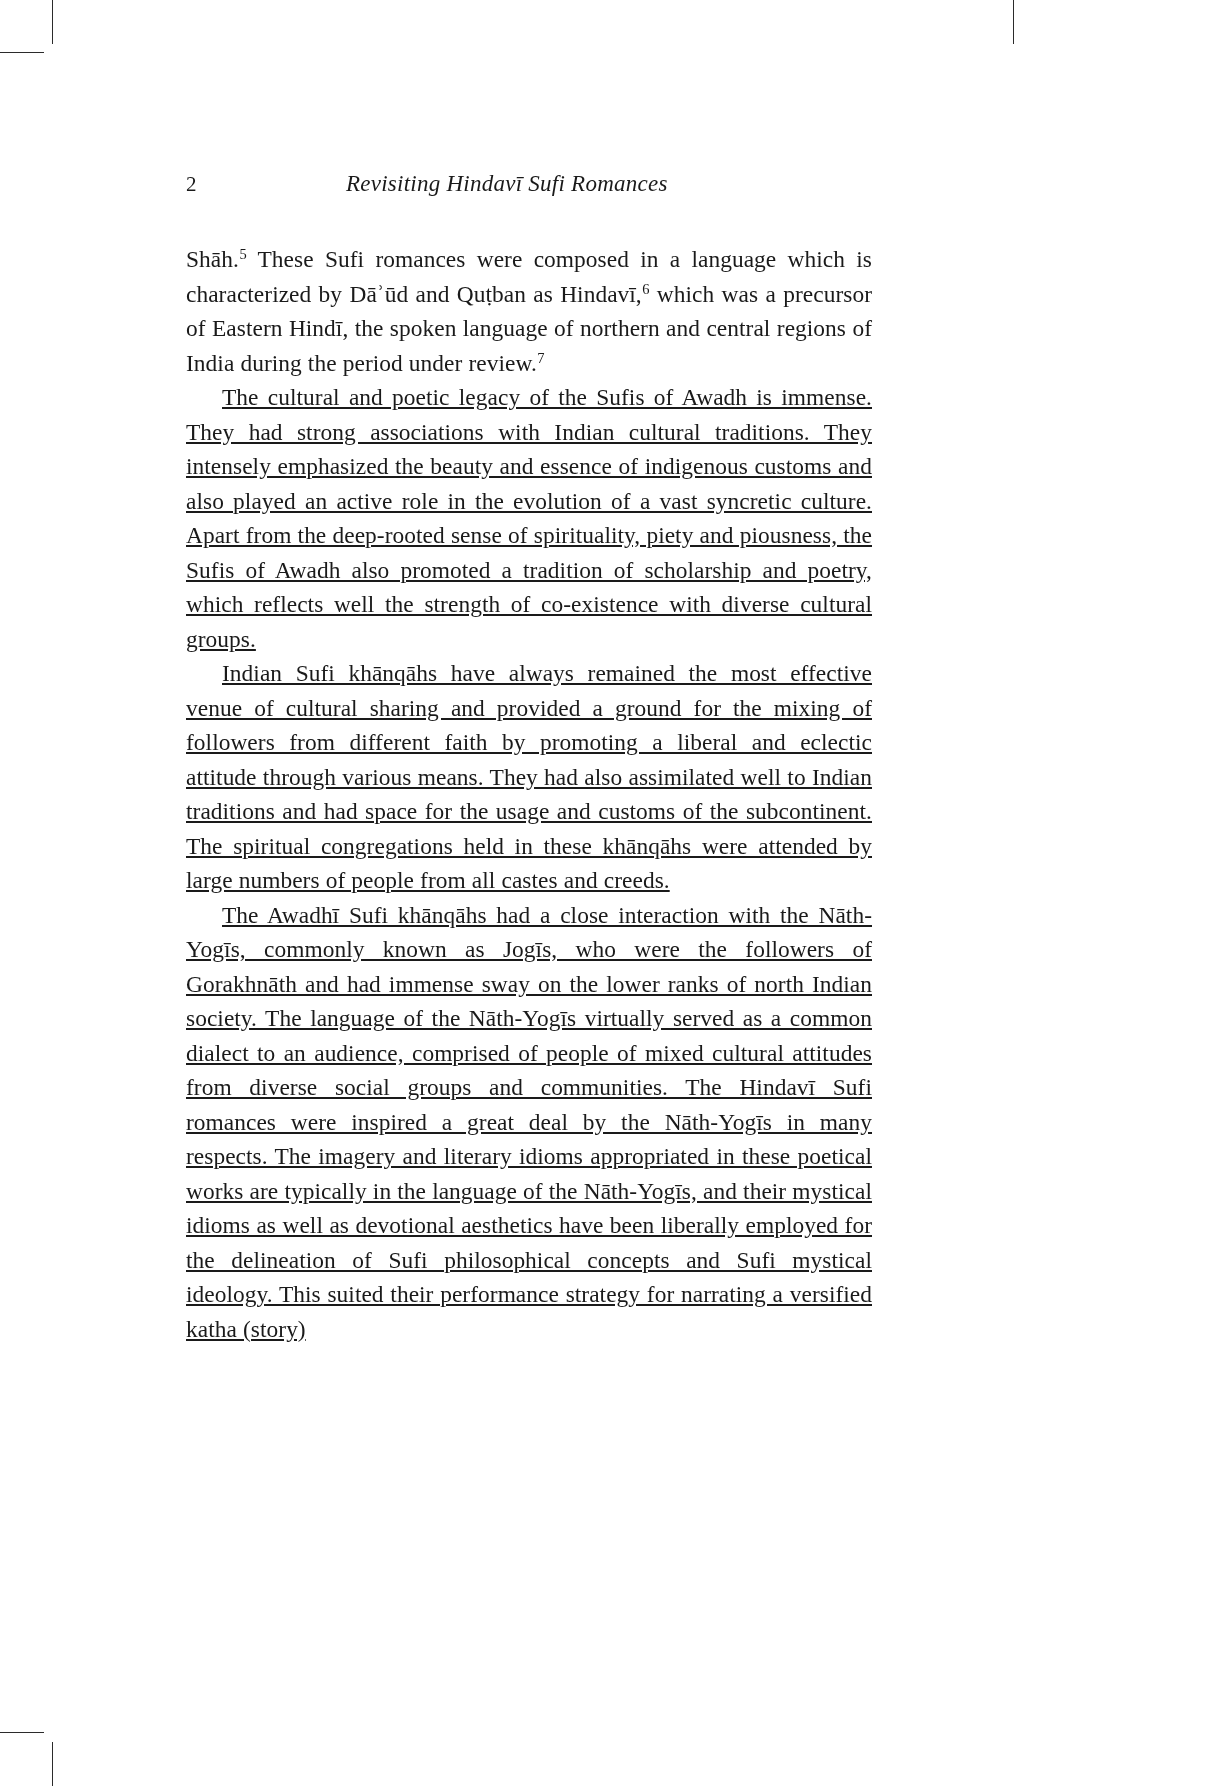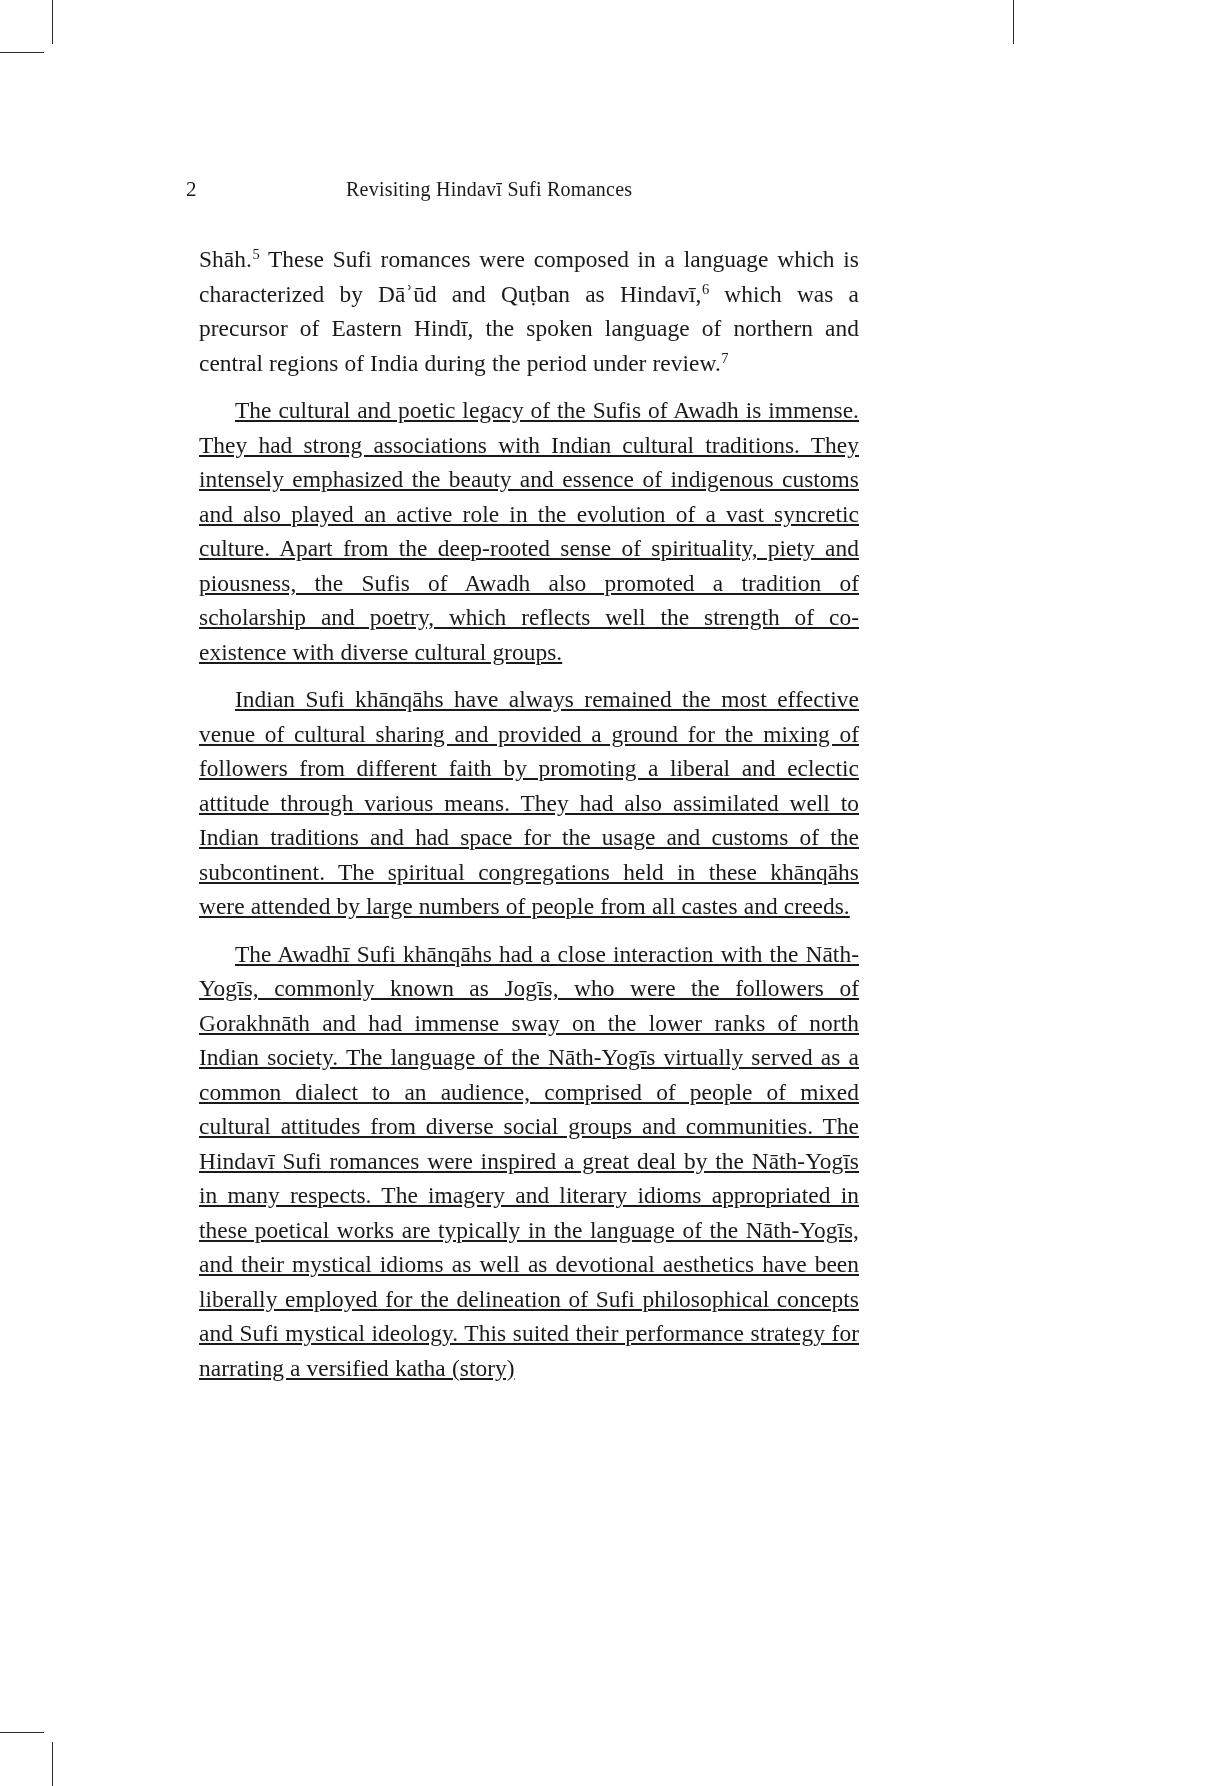--- a/index.html
+++ b/index.html
@@ -47,30 +47,30 @@
     margin-bottom: 36px;
   }
   .folio {
     font-size: 21px;
     line-height: 1;
     width: 160px;
     flex: 0 0 160px;
     letter-spacing: 0.2px;
   }
   .head-title {
-    font-size: 20px;
+    font-style: italic;
+    font-size: 23px;
     line-height: 1;
     letter-spacing: 0.25px;
     white-space: nowrap;
-    margin-top: 7px;
   }
 
   
   .body-text p {
-    margin: 13px;
+    margin: 0;
     font-size: 23.4px;
     line-height: 34.5px;
     text-align: justify;
     text-justify: inter-word;
     hyphens: none;
     -webkit-hyphens: none;
     letter-spacing: 0.05px;
     word-spacing: 0.2px;
   }
   .body-text p.indent {

